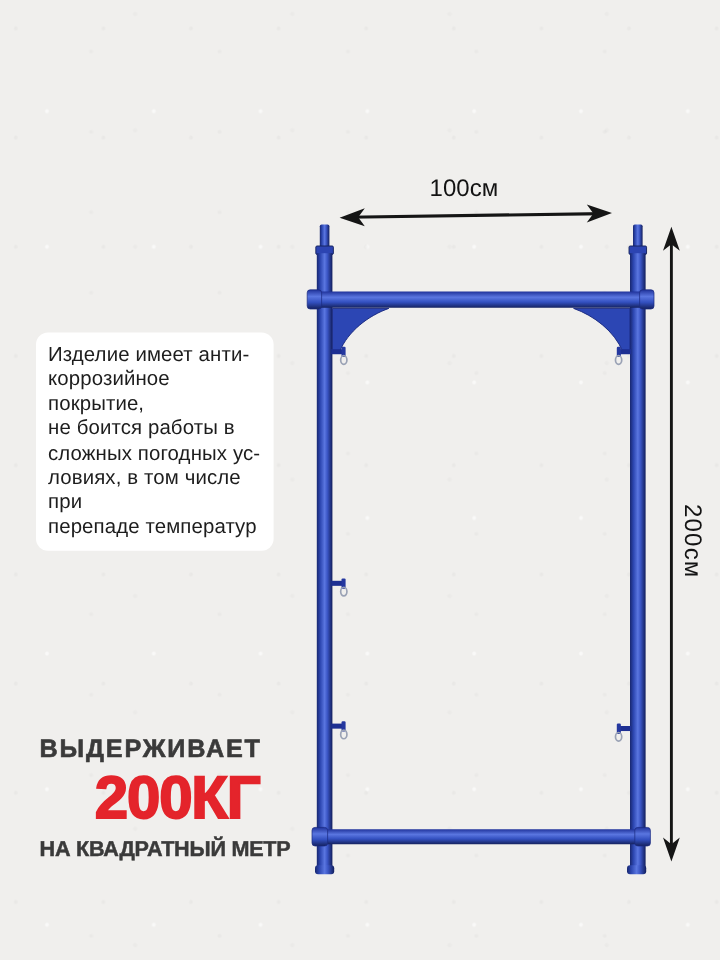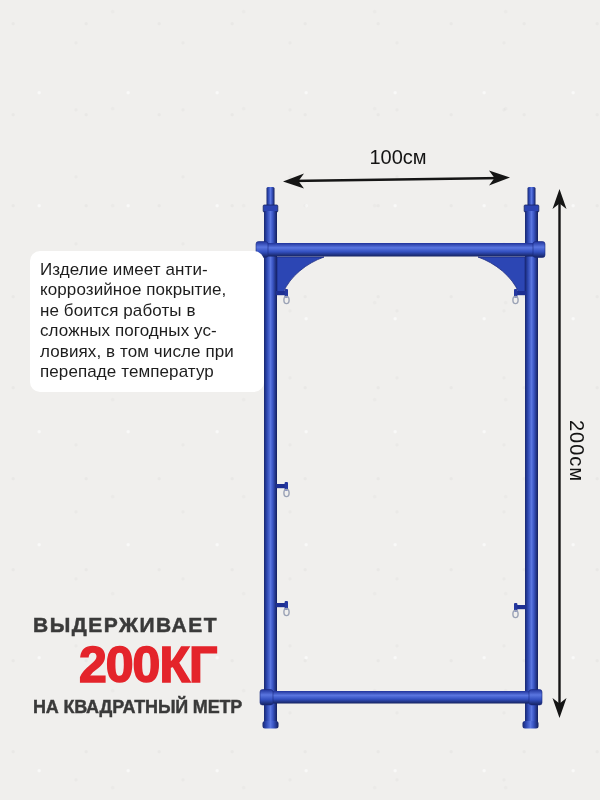--- a/index.html
+++ b/index.html
@@ -14,24 +14,24 @@
       radial-gradient(circle at 86% 12%, rgba(0,0,0,0.018) 1.2px, transparent 2.4px);
     background-size:73px 91px,107px 67px,89px 113px,131px 97px;
   }
   .title{
     position:absolute;left:33px;top:42px;margin:0;
     font-size:37px;font-weight:bold;letter-spacing:1px;
     color:#e4242b;-webkit-text-stroke:0.8px #e4242b;
   }
   .frame-svg{position:absolute;left:0;top:0;}
   .dim-label{position:absolute;color:#131313;font-size:20px;}
-  .dim-w{left:358px;top:146px;width:80px;text-align:center;}
+  .dim-w{left:358px;top:146px;width:80px;text-align:left;}
   .dim-h{left:565px;top:420px;writing-mode:vertical-rl;letter-spacing:1px;}
   .info-card{
-    position:absolute;left:30px;top:251px;width:234px;box-sizing:border-box;
+    position:absolute;left:30px;top:277px;width:198px;box-sizing:border-box;
     background:#ffffff;border-radius:10px;padding:9px 9px 10px 10px;
   }
   .info-card p{
     margin:0;font-size:17px;line-height:20.4px;color:#1d1d1d;
     white-space:pre-line;letter-spacing:0.1px;
   }
   .capacity{position:absolute;left:33px;top:613px;}
   .cap-heading{
     font-size:21px;font-weight:bold;letter-spacing:1.5px;color:#3a3a3a;
     -webkit-text-stroke:0.5px #3a3a3a;

